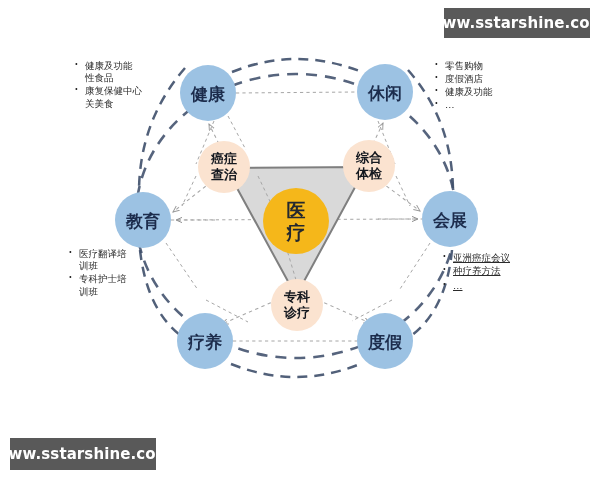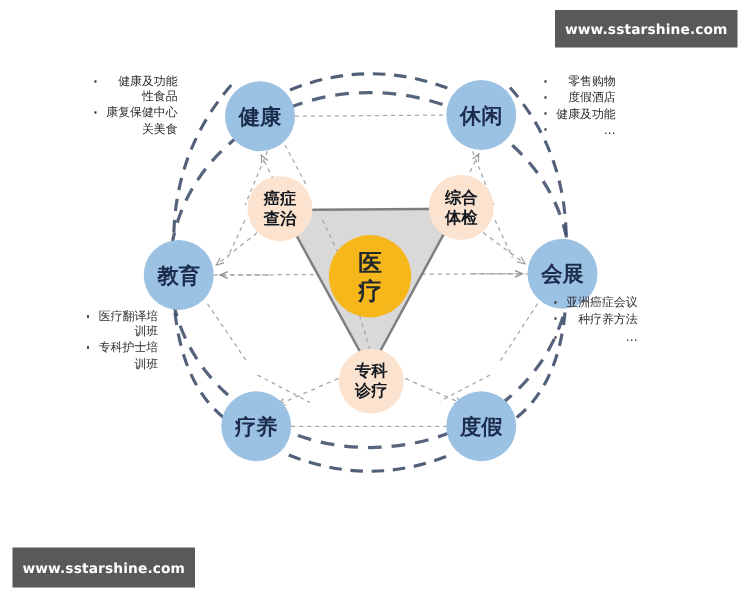--- a/index.html
+++ b/index.html
@@ -54,42 +54,41 @@
   }
   .bullets ul {
     margin: 0;
     padding: 0;
     list-style: none;
   }
   .bullets li {
     position: relative;
     padding-left: 13px;
     margin: 0 0 0.5px 0;
-    text-align: right;
   }
   .bullets li::before {
     content: "\00B7";
     position: absolute;
     left: 2px;
     top: -2px;
     font-size: 15px;
     line-height: 14px;
     color: #2b2b2b;
   }
   .bullets li .cont {
     display: block;
     padding-left: 0;
   }
   .watermark {
     position: absolute;
     background: #595959;
     color: #ffffff;
     font-family: "DejaVu Sans", "Liberation Sans", sans-serif;
     font-weight: bold;
-    font-size: 11px;
+    font-size: 15px;
     letter-spacing: 0.1px;
     display: flex;
     align-items: center;
     justify-content: center;
   }
   #wm-top { right: 10px; top: 8px; width: 146px; height: 30px; }
   #wm-bottom { left: 10px; bottom: 10px; width: 146px; height: 32px; }
 </style>
 </head>
 <body>
@@ -206,21 +205,21 @@
     </ul>
   </div>
 
   <div class="bullets" id="list-education" style="left:66px; top:248px;">
     <ul>
       <li><span>医疗翻译培</span><span class="cont">训班</span></li>
       <li><span>专科护士培</span><span class="cont">训班</span></li>
     </ul>
   </div>
 
-  <div class="bullets" id="list-expo" style="left:440px; top:237px;">
+  <div class="bullets" id="list-expo" style="left:440px; top:252px;text-decoration:underline;">
     <ul>
       <li><span>亚洲癌症会议</span></li>
       <li><span>种疗养方法</span></li>
       <li style="margin-top:3px;"><span>…</span></li>
     </ul>
   </div>
 
 
 
   <div class="watermark" id="wm-top">www.sstarshine.com</div>

